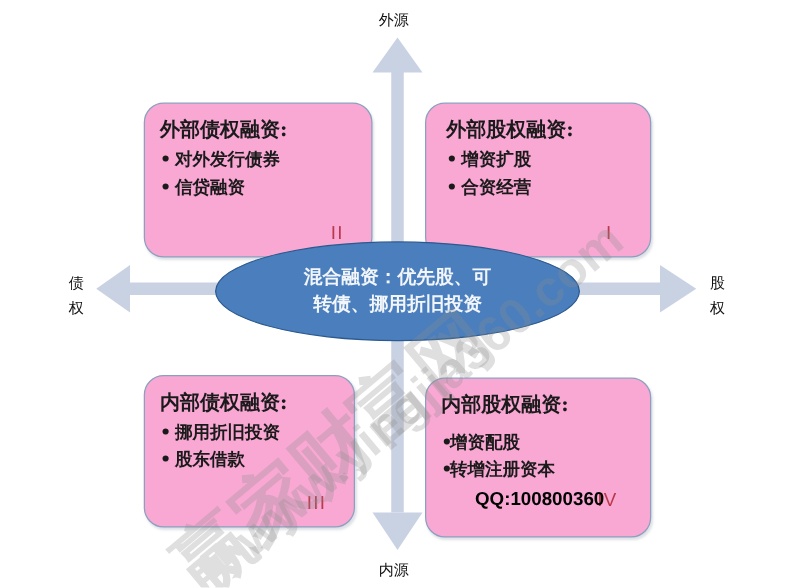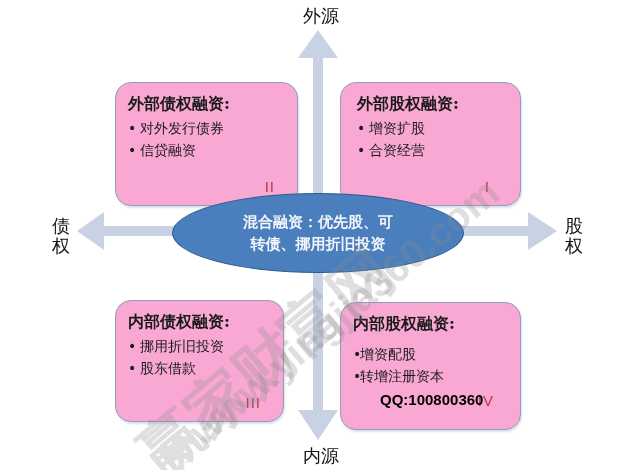--- a/index.html
+++ b/index.html
@@ -1,26 +1,26 @@
 <!DOCTYPE html>
 <html><head>
 <meta charset="utf-8">
 <style>
   html, body { margin: 0; padding: 0; background: #ffffff; }
   body { width: 631px; height: 470px; position: relative; overflow: hidden;
          font-family: "DejaVu Sans", "Liberation Sans", sans-serif; color: #1a1a1a; }
   .abs { position: absolute; }
-  .axis-label { position: absolute; font-size: 18px; line-height: 20px; color: #111; }
+  .axis-label { position: absolute; font-size: 12px; line-height: 20px; color: #111; }
   .axis-label.vert { width: 18px; text-align: center; }
   .quad-box { position: absolute; box-sizing: border-box; border: 1.5px solid #8c9fbf;
               border-radius: 16px; background: #f9a8d4; padding: 10px 12px;
               box-shadow: 1px 2px 2px rgba(120,130,150,0.25); }
   .quad-title { font-weight: bold; font-size: 16px; line-height: 22px; margin-bottom: 2px;
                 font-family: "DejaVu Serif", "Liberation Serif", serif; }
-  .quad-list { list-style: none; margin: 0; padding: 0; }
+  .quad-list { list-style: none; margin: 0; padding: 0; font-weight: bold; }
   .quad-item { font-size: 14px; line-height: 22px; }
   .bullet { display: inline-block; width: 12px; }
   .roman { position: absolute; right: 22px; bottom: 10px; color: #b9394a; font-size: 15px;
            font-family: "Liberation Sans", sans-serif; letter-spacing: 1px; }
   .ellipse { position: absolute; left: 172px; top: 193px; width: 292px; height: 80px;
              border-radius: 50%; background: #4a7ebd; border: 1.5px solid #2d5a8e;
              box-sizing: border-box; display: flex; align-items: center; justify-content: center;
              text-align: center; }
   .ellipse-text { color: #f2f6fb; font-size: 15px; line-height: 22px; font-weight: bold;
                   font-family: Liberation Serif, serif; width: 190px; }

